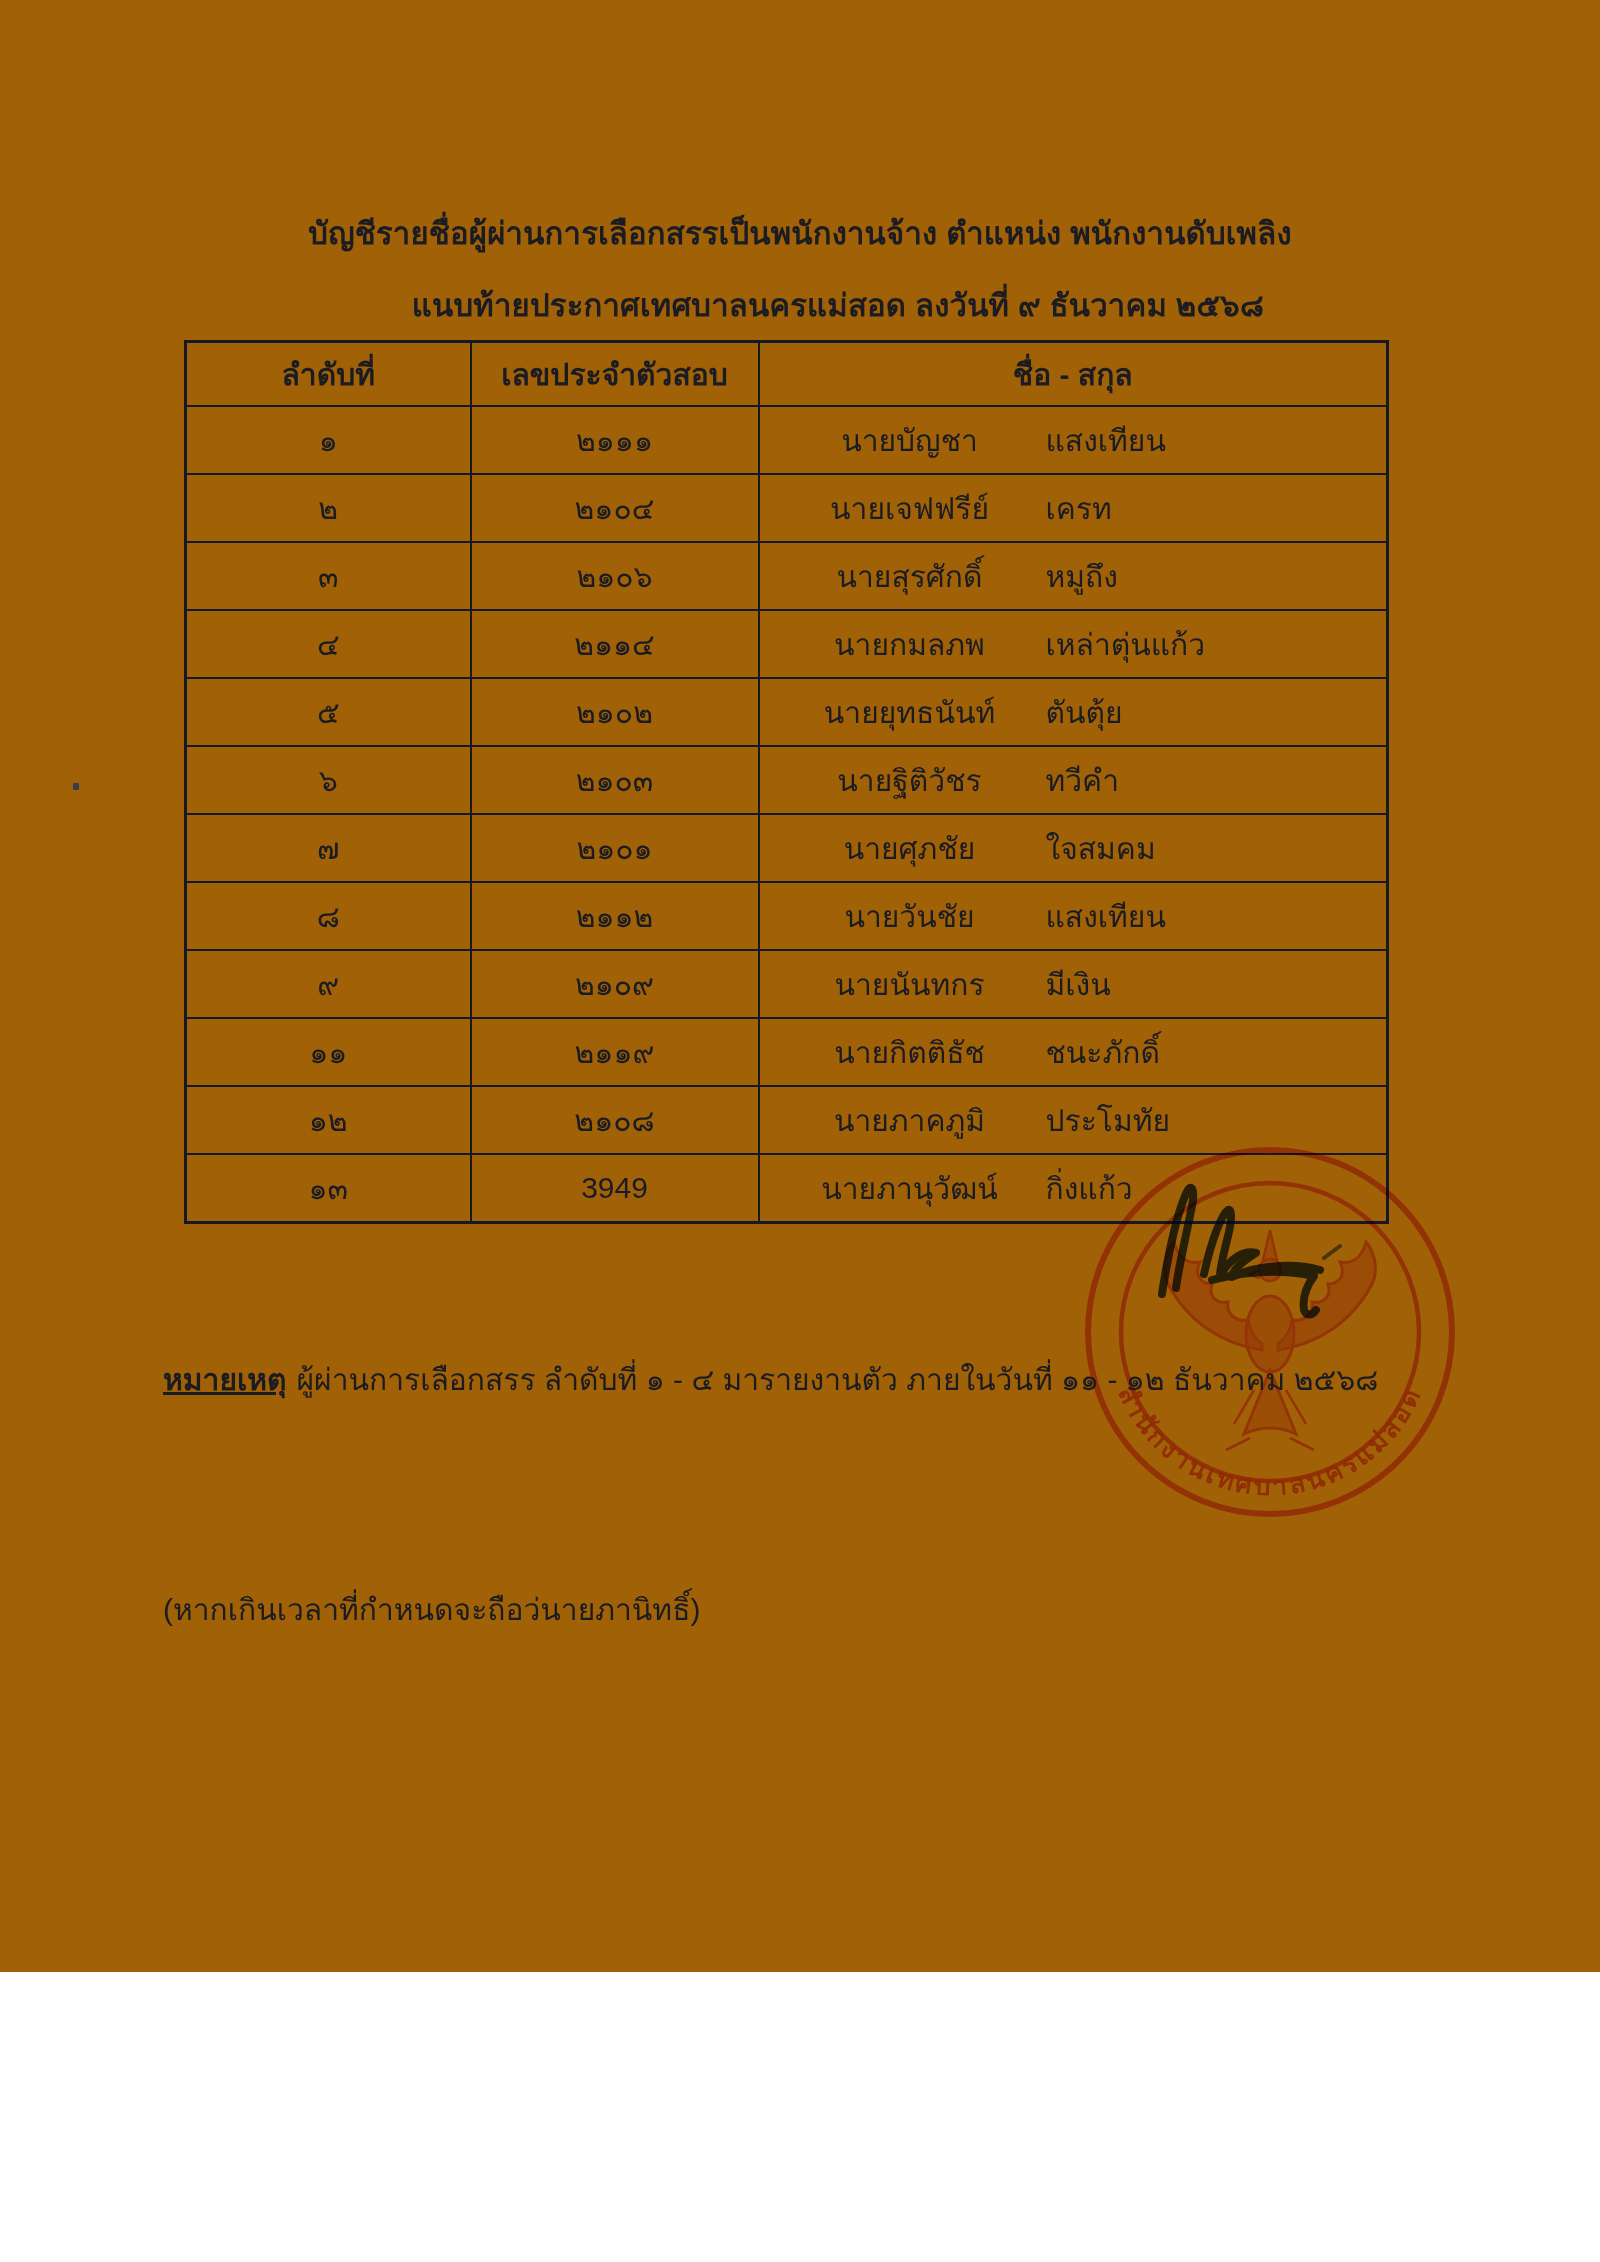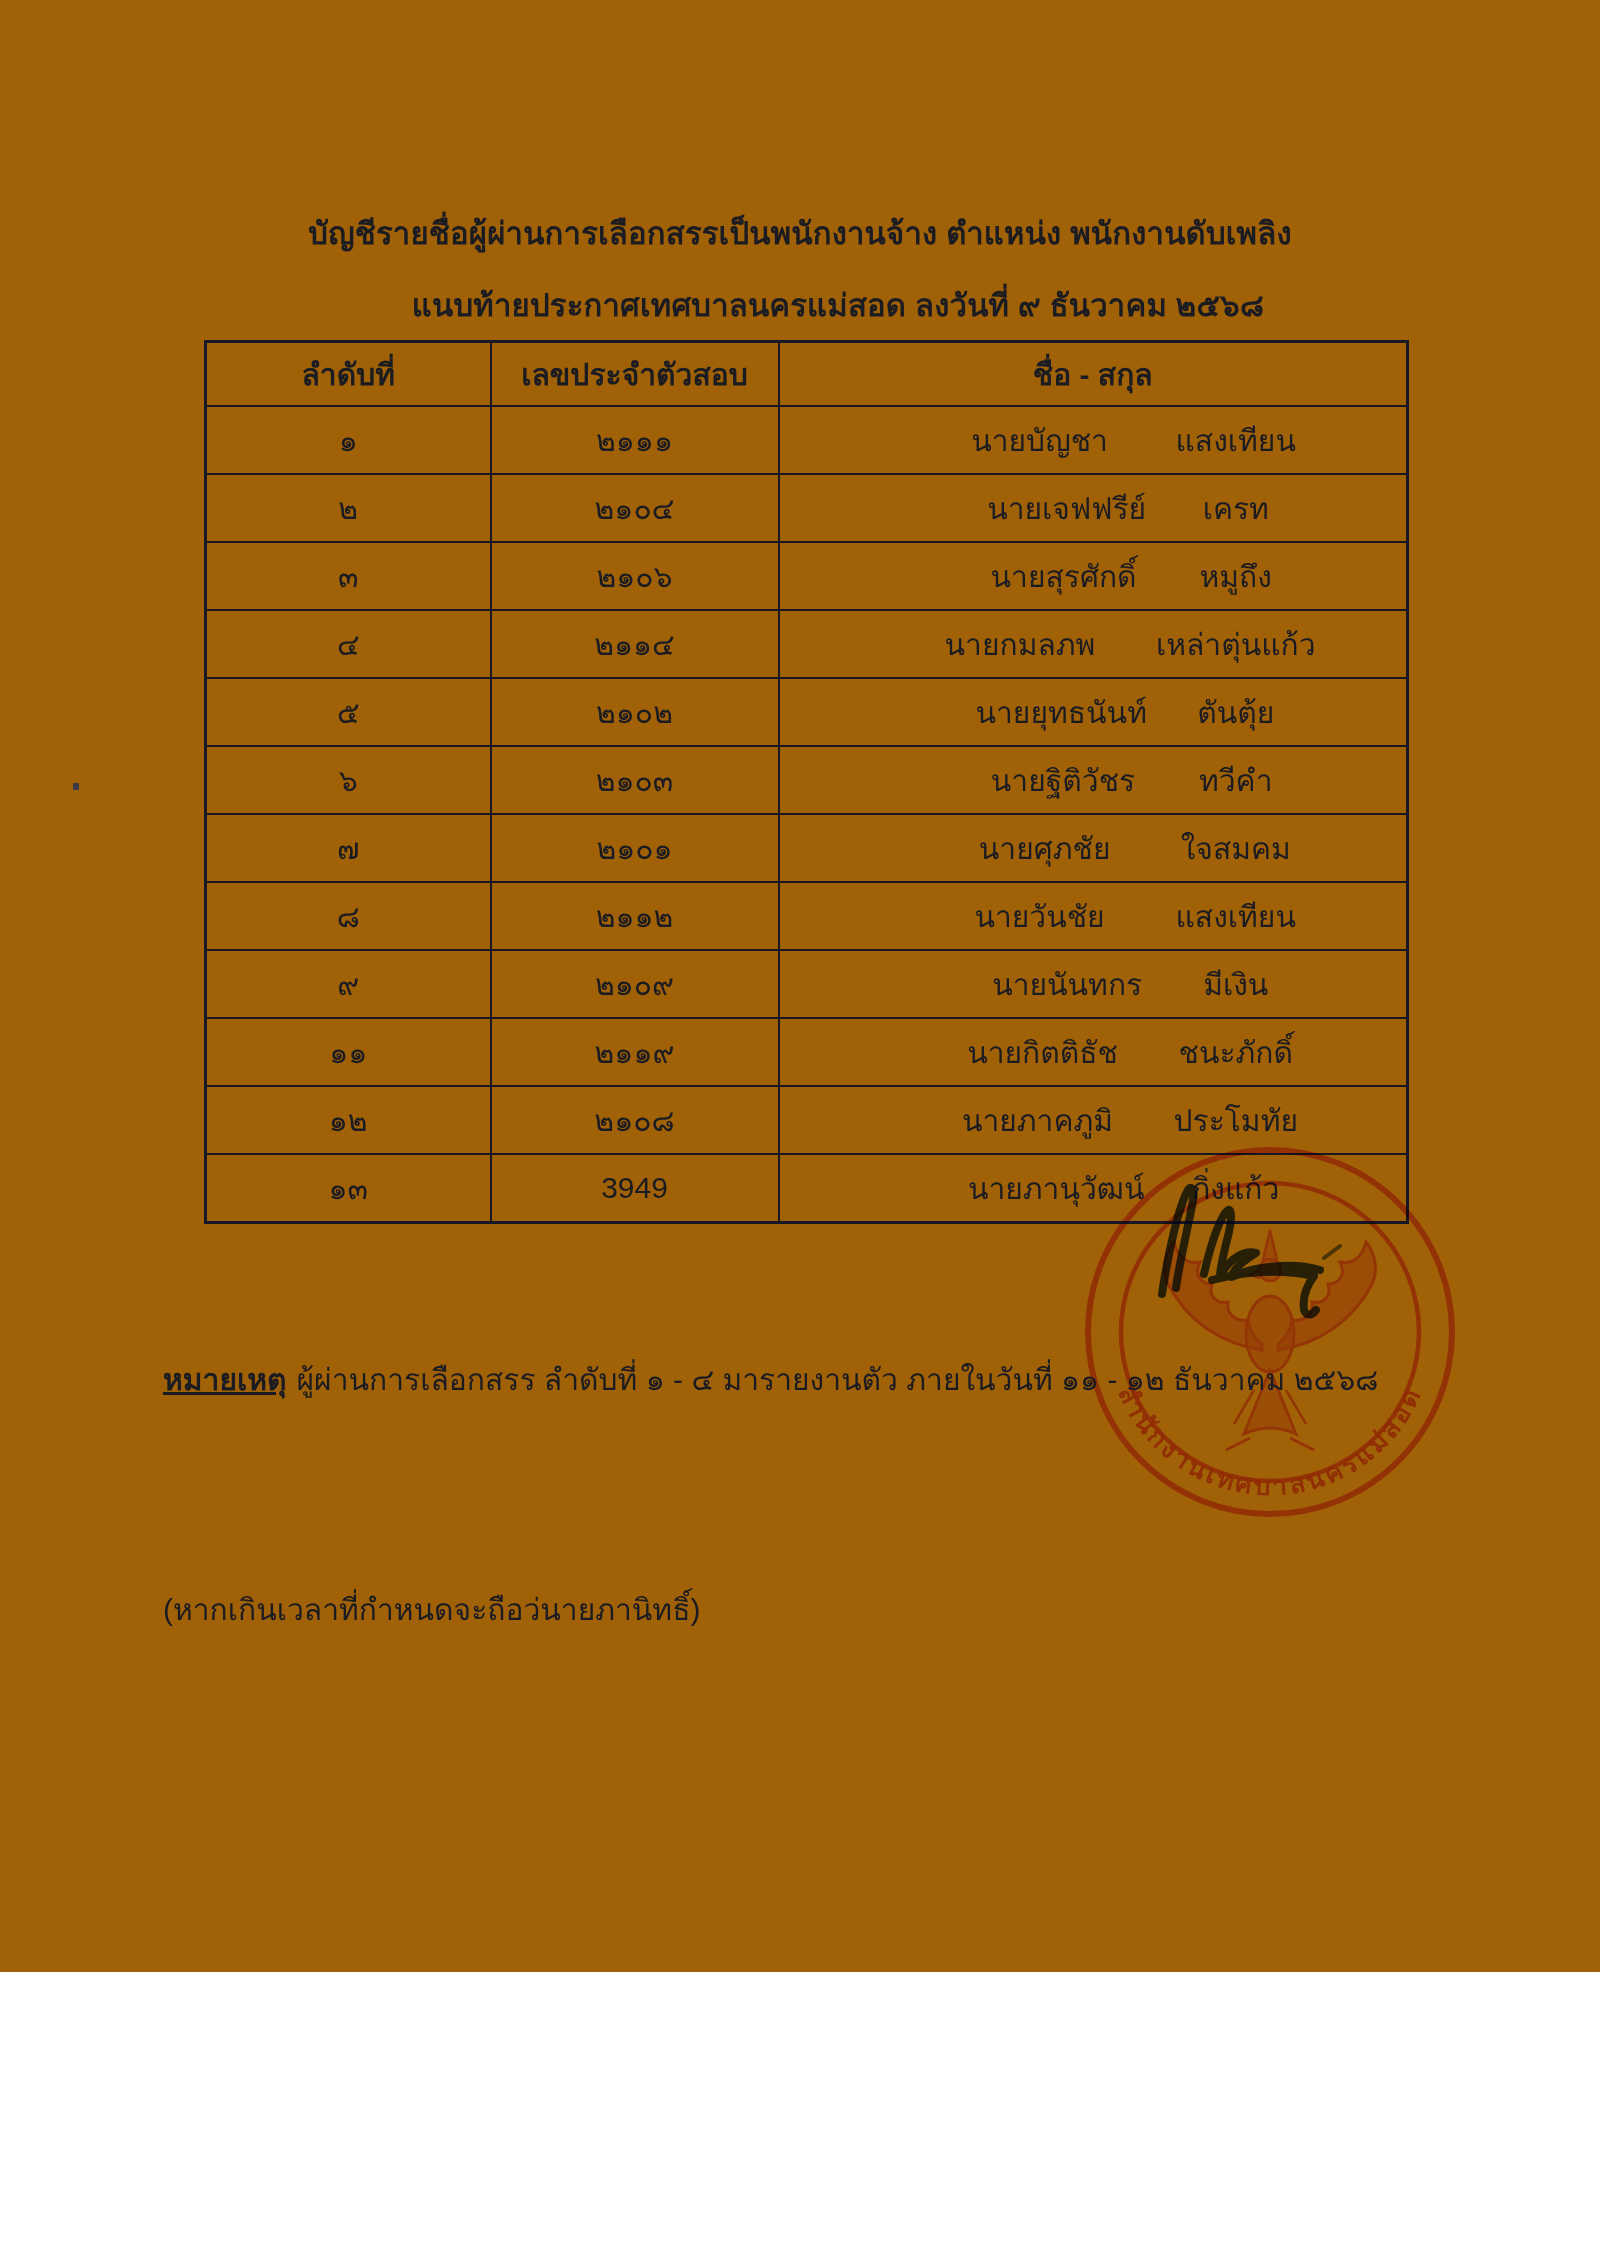--- a/index.html
+++ b/index.html
@@ -16,39 +16,39 @@
     position:absolute;left:0;width:1600px;
     text-align:center;
     font-size:31px;font-weight:bold;color:#1b1b22;
     letter-spacing:.2px;
   }
   .title-1{top:208px;}
   .title-2{top:280px;padding-left:38px;}
 
   
   table.list{
-    position:absolute;left:204px;top:340px;
+    position:absolute;left:184px;top:340px;
     width:1202px;
     border-collapse:collapse;table-layout:fixed;
     font-size:30px;color:#1b1b22;
   }
   table.list, table.list td, table.list th{
     border:2.4px solid #181824;
   }
   table.list{border-width:3px;}
   table.list th{
     height:62px;font-weight:bold;font-size:30px;
     text-align:center;vertical-align:middle;padding:0;
   }
   table.list td{
     height:66px;vertical-align:middle;padding:0;
     text-align:center;
   }
   td.namecell{text-align:left;}
-  .namewrap{display:flex;align-items:center;justify-content:center;}
+  .namewrap{display:flex;align-items:center;}
   .fname{display:inline-block;width:272px;padding-left:14px;white-space:nowrap;}
   .lname{display:inline-block;white-space:nowrap;}
 
   
   .stamp{
     position:absolute;left:1076px;top:1138px;width:388px;height:388px;
     mix-blend-mode:multiply;opacity:.92;
   }
   .sig{
     position:absolute;left:1116px;top:1158px;width:240px;height:180px;

